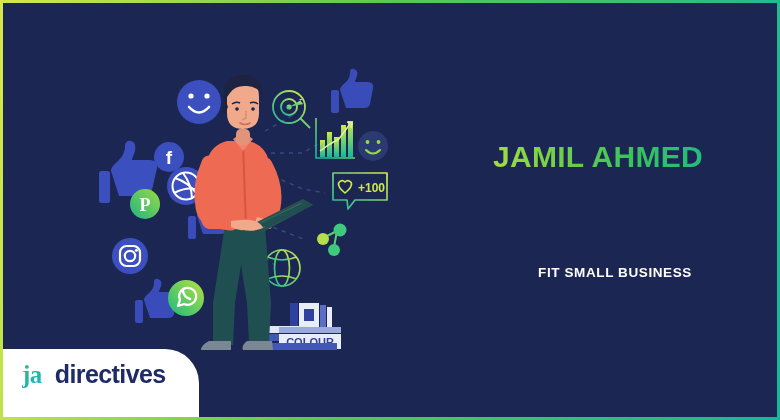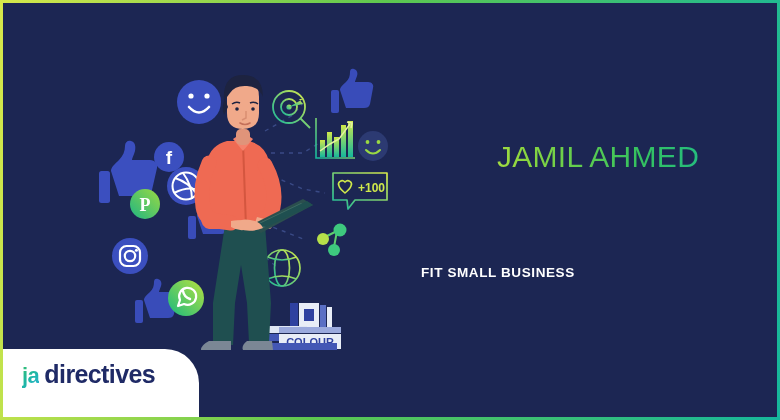--- a/index.html
+++ b/index.html
@@ -18,45 +18,45 @@
     background:#1c2653;overflow:hidden;
   }
 
   
   #headline{
     position:absolute;left:430px;top:138px;width:330px;
     text-align:center;line-height:1.08;
   }
   .hl-line{
     display:block;
-    font-size:30px;font-weight:normal;letter-spacing:.3px;
+    font-size:30px;font-weight:bold;letter-spacing:.3px;
     background:linear-gradient(90deg,#d6e84b 0%,#8ad63f 28%,#35c25f 62%,#15b79d 100%);
     -webkit-background-clip:text;background-clip:text;
     -webkit-text-fill-color:transparent;color:transparent;
     white-space:nowrap;
   }
   #subtitle{
-    position:absolute;left:418px;top:262px;width:330px;text-align:left;
+    position:absolute;left:447px;top:262px;width:330px;text-align:center;
     color:#ffffff;font-size:13.5px;font-weight:bold;letter-spacing:.6px;
   }
 
   
   #logo-panel{
     position:absolute;left:0;bottom:0;width:196px;height:68px;
     background:#ffffff;border-top-right-radius:34px;
   }
   #logo-row{position:absolute;left:19px;top:11px;white-space:nowrap;}
   .logo-ja{
-    font-size:22px;font-weight:bold;letter-spacing:-.5px;
+    font-size:25px;font-weight:bold;letter-spacing:-.5px;
     background:linear-gradient(135deg,#35c06a 0%,#1fb6a6 55%,#2bb3d6 100%);
     -webkit-background-clip:text;background-clip:text;
-    -webkit-text-fill-color:transparent;color:transparent;
+    -webkit-text-fill-color:transparent;color:transparent;font-family:Liberation Serif, serif;
   }
   .logo-directives{
-    font-size:25px;font-weight:bold;color:#1f2a66;letter-spacing:-.6px;margin-left:5px;
+    font-size:25px;font-weight:bold;color:#1f2a66;letter-spacing:-.6px;margin-left:13px;
   }
   #logo-url{
     position:absolute;left:20px;top:42px;
     color:#343c52;font-size:11px;letter-spacing:1.3px;
   }
 
   
   #illus{position:absolute;left:0;top:0;width:430px;height:414px;}
 </style>
 </head>

